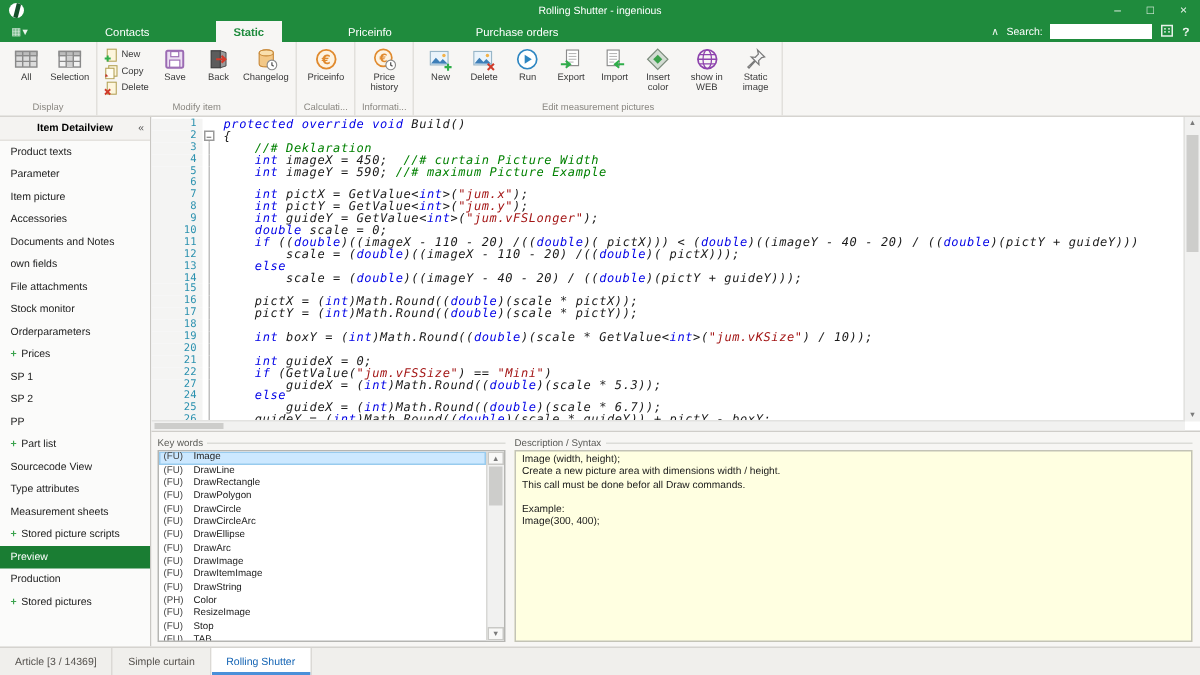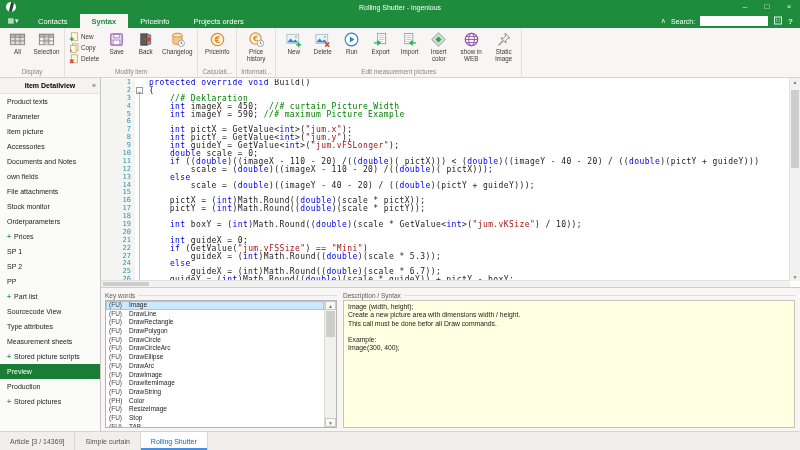--- a/index.html
+++ b/index.html
@@ -8,21 +8,21 @@
 
   
   .titlebar{height:14px;background:#1f8b3d;display:flex;align-items:center;color:#fff;font-size:7px;position:relative;flex:none;}
   .logo{width:10px;height:10px;border-radius:50%;background:#fff;margin-left:6px;position:relative;overflow:hidden;}
   .logo::after{content:"";position:absolute;left:4px;top:0;width:2.5px;height:10px;background:#14502a;transform:rotate(14deg);}
   .wtitle{position:absolute;left:0;right:0;text-align:center;pointer-events:none;}
   .winbtns{margin-left:auto;display:flex;z-index:1;}
   .winbtn{width:22px;text-align:center;font-size:8px;line-height:14px;color:#eaf4ec;}
 
   
-  .menubar{height:14px;background:#1f8b3d;display:flex;align-items:stretch;color:#fff;font-size:7.5px;flex:none;}
+  .menubar{height:14px;background:#1f8b3d;display:flex;align-items:stretch;color:#fff;font-size:7.5px;flex:none;gap:32px;}
   .appmenu{width:26px;display:flex;align-items:center;justify-content:center;gap:1px;color:#eaf4ec;font-size:7px;}
   .mtab{padding:0 12px;display:flex;align-items:center;}
   .mtab.active{background:#f7f6f4;color:#1f8b3d;font-weight:bold;}
   .mright{margin-left:auto;display:flex;align-items:center;gap:5px;padding-right:7px;}
   .chev{font-size:7px;color:#eaf4ec;}
   .slabel{font-size:7px;}
   .sinput{width:64px;height:10px;border:none;outline:none;font-size:7px;padding:0 2px;background:#fff;}
   .helpq{font-size:8px;font-weight:bold;color:#eaf4ec;}
 
   
@@ -52,21 +52,21 @@
   
   .content{flex:1;display:flex;flex-direction:column;min-width:0;}
   .editor{position:relative;height:209px;flex:none;border-bottom:1px solid #cfcdc9;background:#fff;overflow:hidden;}
   .code-area{position:absolute;left:0;top:1px;right:10px;bottom:6px;overflow:hidden;font-family:"DejaVu Sans Mono",monospace;font-size:8px;letter-spacing:0.4px;}
   .code-row{display:flex;height:7.9px;line-height:7.9px;white-space:pre;}
   .ln{width:30px;flex:none;text-align:right;padding-right:4px;background:#f4f4f3;color:#2b91af;letter-spacing:0;font-size:7px;}
   .fold{width:11px;flex:none;position:relative;}
   .fold.fbox::before{content:"\2212";position:absolute;left:1px;top:0;width:7px;height:7px;line-height:7px;text-align:center;border:1px solid #9a9a9a;background:#fff;font-size:6px;color:#333;box-sizing:border-box;}
   .fold.fbox::after{content:"";position:absolute;left:4px;top:7px;bottom:0;width:1px;background:#c0c0c0;}
   .fold.fline::before{content:"";position:absolute;left:4px;top:0;bottom:0;width:1px;background:#c0c0c0;}
-  .ct{padding-left:3px;color:#1a1a1a;}
+  .ct{padding-left:3px;color:#1a1a1a;font-style:italic;}
   .kw{color:#0000e6;} .cm{color:#008000;} .st{color:#a31515;}
   .vscroll{position:absolute;right:0;top:0;bottom:6px;width:10px;background:#f1f1f0;border-left:1px solid #e2e2e0;}
   .vscroll .arr{display:block;height:8px;line-height:8px;text-align:center;font-size:5px;color:#7a7a7a;}
   .vscroll .arr.dn{position:absolute;bottom:0;left:0;right:0;}
   .vthumb{position:absolute;left:1px;right:1px;top:12px;height:78px;background:#cdcdcb;}
   .hscroll{position:absolute;left:0;right:10px;bottom:0;height:6px;background:#f1f1f0;border-top:1px solid #e2e2e0;}
   .hthumb{position:absolute;left:2px;top:1px;width:46px;height:4px;background:#cdcdcb;}
 
   
   .bottom{flex:1;display:flex;background:#f7f6f4;min-height:0;}
@@ -104,23 +104,23 @@
       <span class="winbtn">×</span>
     </div>
   </div>
 
   <div class="menubar">
     <div class="appmenu">
       <span>▦</span>
         <span>▾</span>
     </div>
     <div class="mtab">Contacts</div>
-    <div class="mtab active">Syntax</div>
+    <div class="mtab active">Static</div>
     <div class="mtab">Priceinfo</div>
-    <div class="mtab">Projects orders</div>
+    <div class="mtab">Purchase orders</div>
     <div class="mright">
       <span class="chev">∧</span>
       <span class="slabel">Search:</span>
       <input class="sinput" value="" style="">
       <span>
         <svg width="10" height="10" viewBox="0 0 10 10">
             <rect x="1.5" y="2" width="7" height="7" fill="none" stroke="#e8f2ea" stroke-width="1"></rect>
             <path d="M3 4.2h1.3M5.7 4.2H7M3 6.2h1.3M5.7 6.2H7" stroke="#e8f2ea" stroke-width="0.9"></path>
           </svg>
       </span>

